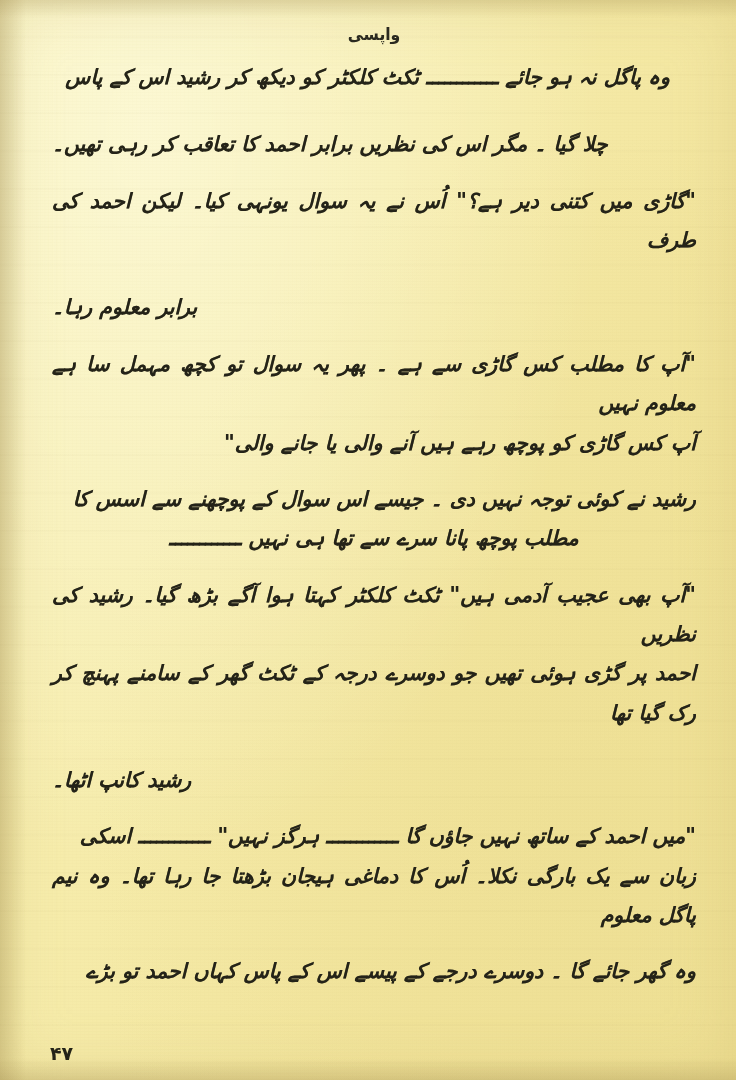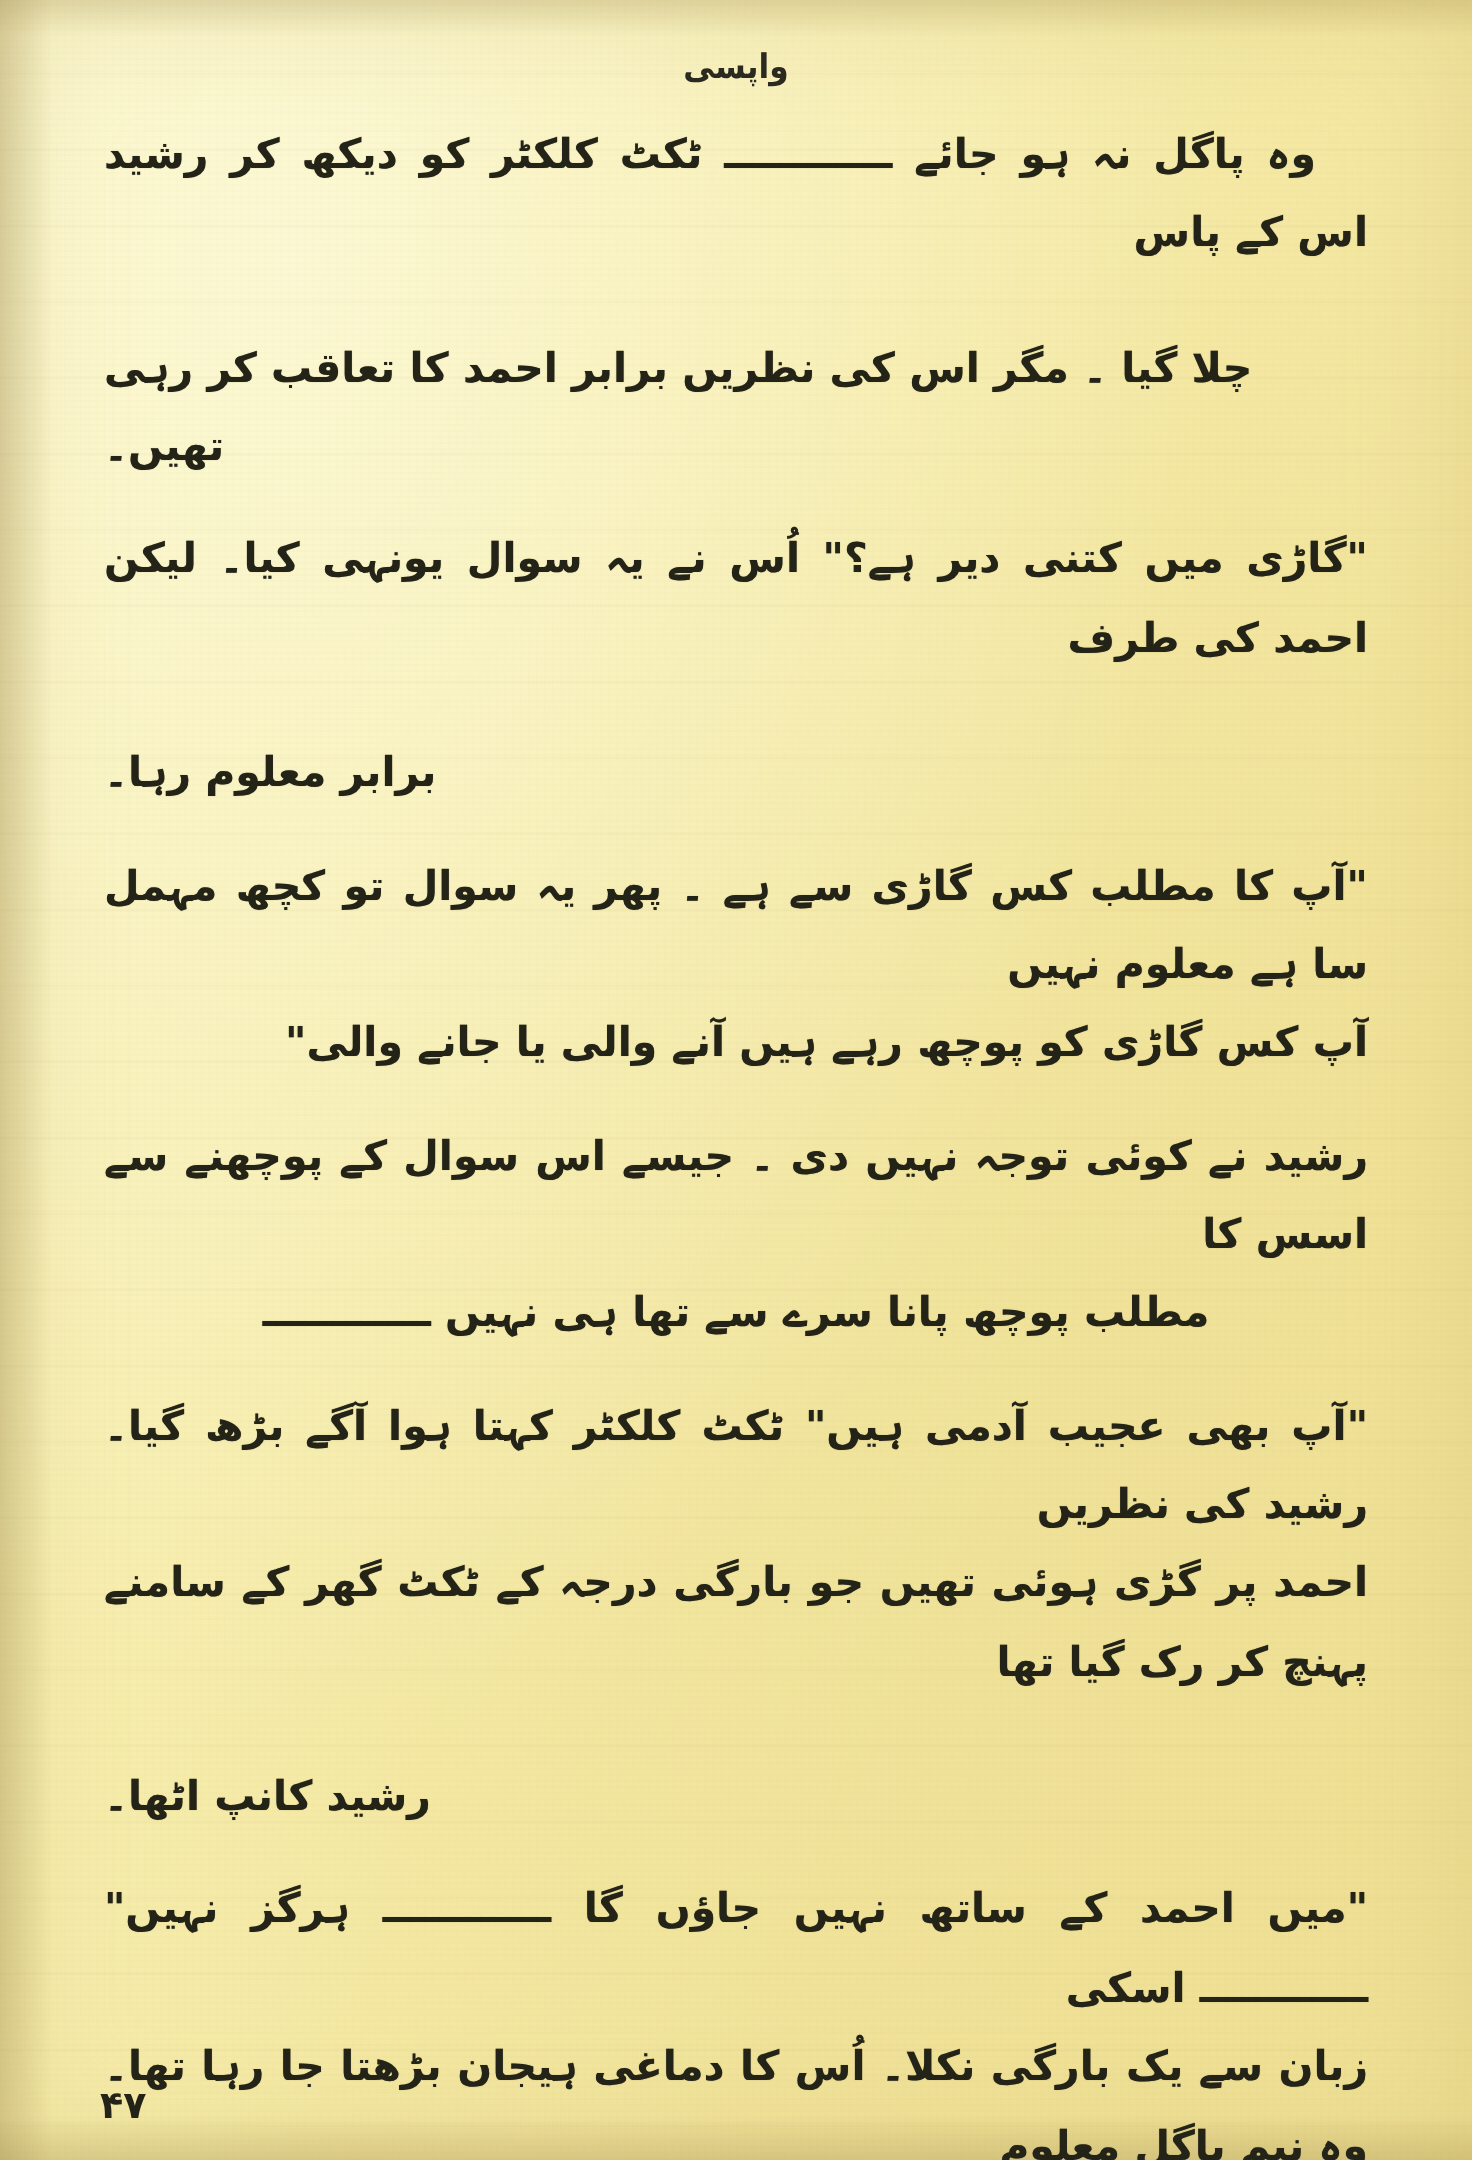--- a/index.html
+++ b/index.html
@@ -49,21 +49,21 @@
   .edge-shadow-bottom {
     position: absolute;
     left: 0; right: 0; bottom: 0; height: 22px;
     background: linear-gradient(to top, rgba(150,130,70,0.25), rgba(150,130,70,0));
     pointer-events: none;
   }
 
   .content {
     position: relative;
     z-index: 2;
-    padding: 18px 52px 0 52px;
+    padding: 18px 40px 0 52px;
     box-sizing: border-box;
     height: 100%;
     direction: rtl;
   }
 
   .header-title {
     text-align: center;
     font-family: "DejaVu Sans", sans-serif;
     font-size: 17px;
     color: #2b2a20;
@@ -80,20 +80,21 @@
   .para {
     margin: 0 0 17px 0;
     font-size: 20.5px;
     line-height: 1.92;
     color: #242318;
     text-align: justify;
     text-justify: inter-word;
     font-family: "DejaVu Sans", sans-serif;
     font-weight: 600;
     text-shadow: 0 0 0.4px rgba(40,38,20,0.55);
+    font-style: italic;
   }
   .para.indent {
     text-indent: 26px;
   }
   .para .line {
     display: block;
   }
   .para .line.center {
     text-align: center;
   }
@@ -159,21 +160,21 @@
         <span class="line">آپ کس گاڑی کو پوچھ رہے ہیں آنے والی یا جانے والی"</span>
       </p>
 
       <p class="para">
         <span class="line">رشید نے کوئی توجہ نہیں دی ۔ جیسے اس سوال کے پوچھنے سے اسس کا</span>
         <span class="line center">مطلب پوچھ پانا سرے سے تھا ہی نہیں ــــــــــــ</span>
       </p>
 
       <p class="para">
         <span class="line">"آپ بھی عجیب آدمی ہیں" ٹکٹ کلکٹر کہتا ہوا آگے بڑھ گیا۔ رشید کی نظریں</span>
-        <span class="line">احمد پر گڑی ہوئی تھیں جو بارگی درجہ کے ٹکٹ گھر کے سامنے پہنچ کر رک گیا تھا</span>
+        <span class="line">احمد پر گڑی ہوئی تھیں جو دوسرے درجہ کے ٹکٹ گھر کے سامنے پہنچ کر رک گیا تھا</span>
         <span class="line left">رشید کانپ اٹھا۔</span>
       </p>
 
       <p class="para">
         <span class="line">"میں احمد کے ساتھ نہیں جاؤں گا ــــــــــــ ہرگز نہیں" ــــــــــــ اسکی</span>
         <span class="line">زبان سے یک بارگی نکلا۔ اُس کا دماغی ہیجان بڑھتا جا رہا تھا۔ وہ نیم پاگل معلوم</span>
       </p>
 
       <p class="para">
         <span class="line">وہ گھر جائے گا ۔ دوسرے درجے کے پیسے اس کے پاس کہاں احمد تو بڑے</span>

